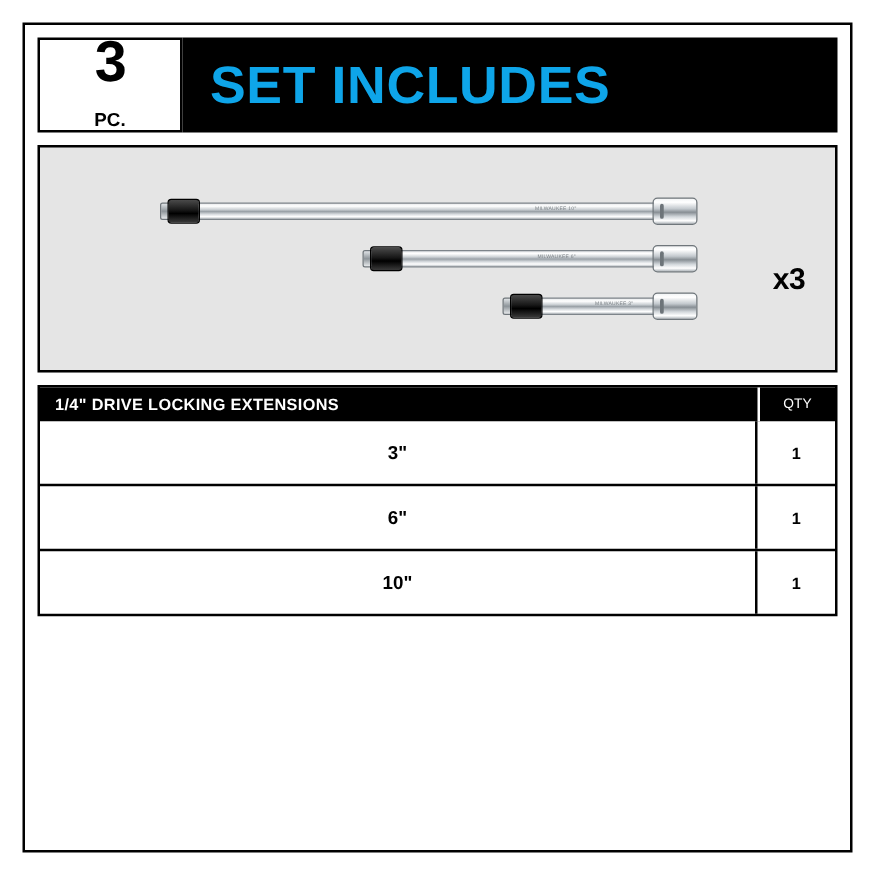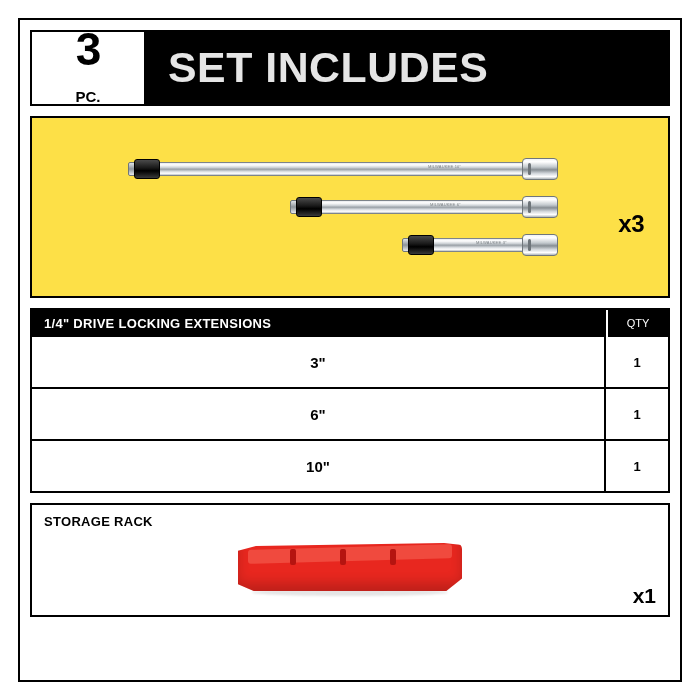--- a/index.html
+++ b/index.html
@@ -58,21 +58,21 @@
   }
   .pc-label {
     font-size: 15px;
     font-weight: bold;
     line-height: 1;
     margin-top: 18px;
   }
   .header-bar {
     flex: 1;
     background: #000;
-    color: #e5e5e5;
+    color: #0ea5e9;
     display: flex;
     align-items: center;
     padding-left: 22px;
     box-sizing: border-box;
   }
   .header-title {
     font-size: 42px;
     font-weight: bold;
     letter-spacing: 0.5px;
     line-height: 1;
@@ -81,21 +81,21 @@
     transform-origin: left center;
   }
 
   
   .hero {
     position: relative;
     margin: 10px 10px 0 10px;
     height: 182px;
     border: 2px solid #000;
     box-sizing: border-box;
-    background: #fde047;
+    background: #e5e5e5;
   }
   .hero-inner {
     position: relative;
     width: 100%;
     height: 100%;
   }
   .qty-x3 {
     position: absolute;
     right: 24px;
     top: 92px;
@@ -357,27 +357,15 @@
       <div class="tbl-row">
         <div class="td-name">6"</div>
         <div class="td-qty">1</div>
       </div>
       <div class="tbl-row">
         <div class="td-name">10"</div>
         <div class="td-qty">1</div>
       </div>
     </div>
 
-    <div class="rack-block">
-      <div class="rack-title">STORAGE RACK</div>
-      <div class="rack-art">
-        <div class="rack-shadow"></div>
-        <div class="rack-body"></div>
-        <div class="rack-top"></div>
-        <div class="rack-slot" style="left:52px;"></div>
-        <div class="rack-slot" style="left:102px;"></div>
-        <div class="rack-slot" style="left:152px;"></div>
-      </div>
-      <div class="rack-qty">x1</div>
-    </div>
 
   </div>
 </div>
 
 </body></html>

